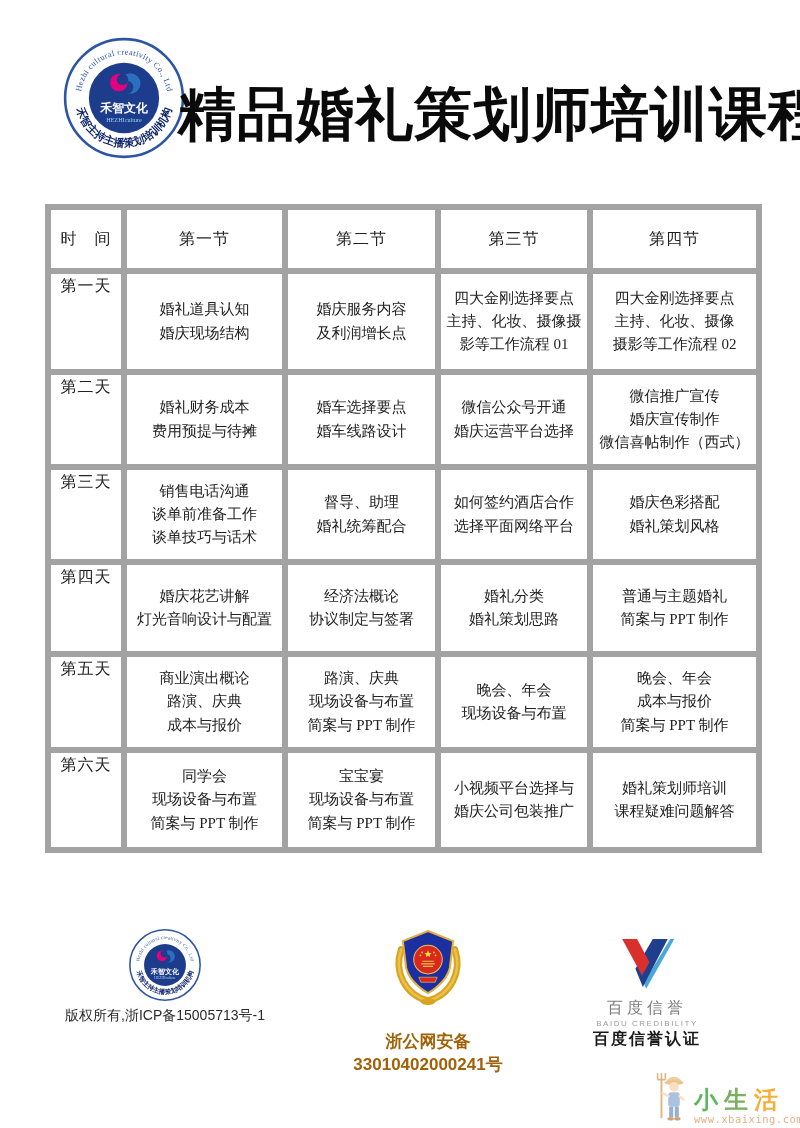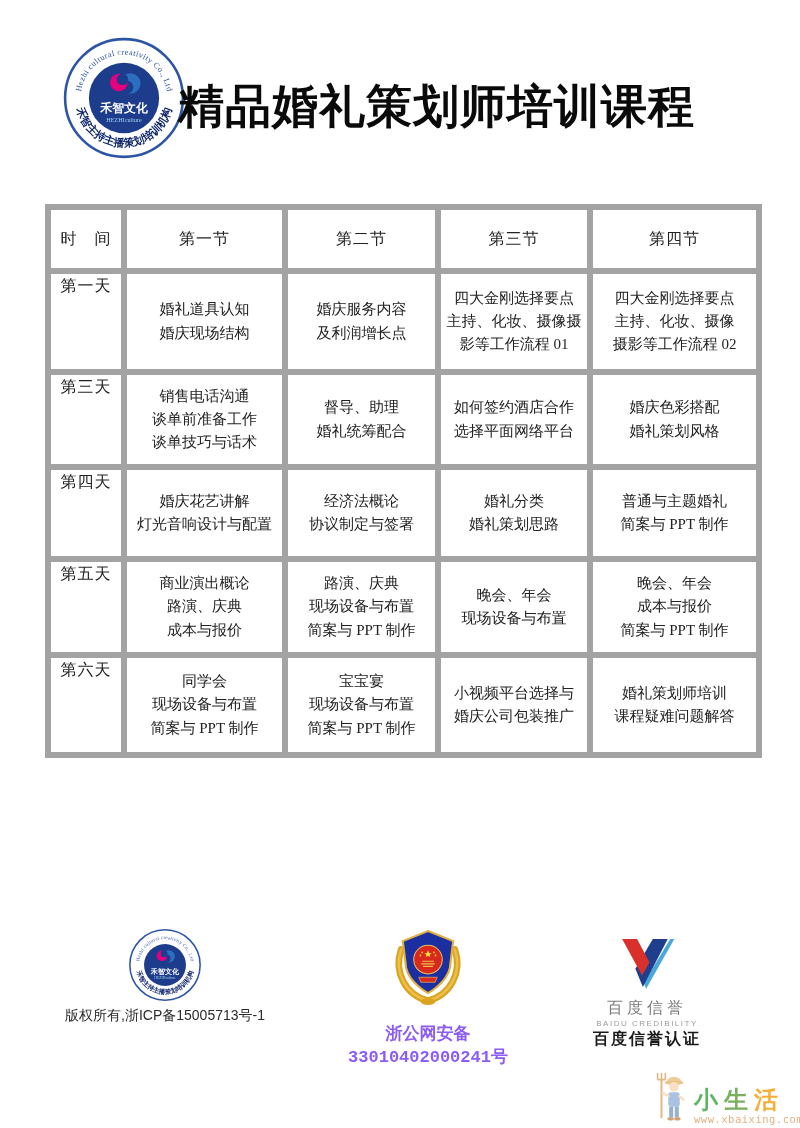--- a/index.html
+++ b/index.html
@@ -1,44 +1,44 @@
 <!DOCTYPE html>
 <html><head>
 <meta charset="utf-8">
 <style>
   html,body{margin:0;padding:0;background:#fff;}
   .page{position:relative;width:800px;height:1128px;background:#fff;overflow:hidden;
         font-family:"Liberation Serif","DejaVu Serif",serif;color:#222;}
 
   
   .logo-main{position:absolute;left:62px;top:36px;width:124px;height:124px;}
-  .page-title{position:absolute;left:178px;top:76px;width:582px;text-align:left;
-              font-size:46px;font-weight:bold;color:#0a0a0a;letter-spacing:1px;white-space:nowrap;}
+  .page-title{position:absolute;left:178px;top:76px;width:582px;text-align:right;
+              font-size:58px;font-weight:bold;color:#0a0a0a;letter-spacing:1px;white-space:nowrap;}
 
   
   table.course{position:absolute;left:45px;top:204px;width:711px;border-collapse:collapse;table-layout:fixed;}
   table.course td,table.course th{border:6px solid #a3a3a3;text-align:center;font-weight:normal;
                                   padding:2px 4px;color:#222;}
   col.c-time{width:76px;}  col.c-s1{width:161px;} col.c-s2{width:153px;}
   col.c-s3{width:152px;}   col.c-s4{width:169px;}
   tr.hdr{height:64px;}
   tr.r1{height:101px;} tr.r2{height:95px;} tr.r3{height:95px;}
   tr.r4{height:92px;}  tr.r5{height:96px;} tr.r6{height:100px;}
   th.col-h{font-size:16px;letter-spacing:1px;}
   td.day{vertical-align:top;padding-top:24px;font-size:16px;letter-spacing:1px;}
   td.cell{font-size:15px;line-height:1.55;white-space:pre-line;vertical-align:middle;}
 
   
   .footer-left{position:absolute;left:55px;top:928px;width:220px;text-align:center;}
   .footer-center{position:absolute;left:318px;top:926px;width:220px;text-align:center;}
   .footer-right{position:absolute;left:558px;top:934px;width:178px;text-align:center;}
   .icp-text{margin-top:1px;font-size:14px;color:#2b2b2b;
             font-family:"Liberation Sans","DejaVu Sans",sans-serif;}
-  .police-text{margin-top:8px;font-size:17px;font-weight:bold;color:#8b5cf6;
-               font-family:Liberation Mono, monospace;}
+  .police-text{margin-top:16px;font-size:17px;font-weight:bold;color:#a16207;
+               font-family:Liberation Sans, sans-serif;}
   .baidu-cn{margin-top:2px;font-size:16px;color:#7d7d7d;letter-spacing:4px;
             font-family:Liberation Mono, monospace;}
   .baidu-en{font-size:8px;color:#9c9c9c;letter-spacing:1.5px;
             font-family:"Liberation Sans","DejaVu Sans",sans-serif;}
   .baidu-cert{margin-top:1px;font-size:16px;font-weight:bold;color:#1a1a1a;letter-spacing:2px;
               font-family:"Liberation Sans","DejaVu Sans",sans-serif;}
 
   
   .watermark{position:absolute;left:656px;top:1070px;width:140px;height:54px;opacity:.9;}
   .wm-figure{position:absolute;left:0;top:0;}
@@ -101,20 +101,32 @@
 婚庆现场结构</td>
       <td class="cell">婚庆服务内容
 及利润增长点</td>
       <td class="cell">四大金刚选择要点
 主持、化妆、摄像摄
 影等工作流程 01</td>
       <td class="cell">四大金刚选择要点
 主持、化妆、摄像
 摄影等工作流程 02</td>
     </tr>
+    <tr class="r2">
+      <td class="day">第二天</td>
+      <td class="cell">婚礼财务成本
+费用预提与待摊</td>
+      <td class="cell">婚车选择要点
+婚车线路设计</td>
+      <td class="cell">微信公众号开通
+婚庆运营平台选择</td>
+      <td class="cell">微信推广宣传
+婚庆宣传制作
+微信喜帖制作（西式）</td>
+    </tr>
     <tr class="r3">
       <td class="day">第三天</td>
       <td class="cell">销售电话沟通
 谈单前准备工作
 谈单技巧与话术</td>
       <td class="cell">督导、助理
 婚礼统筹配合</td>
       <td class="cell">如何签约酒店合作
 选择平面网络平台</td>
       <td class="cell">婚庆色彩搭配

